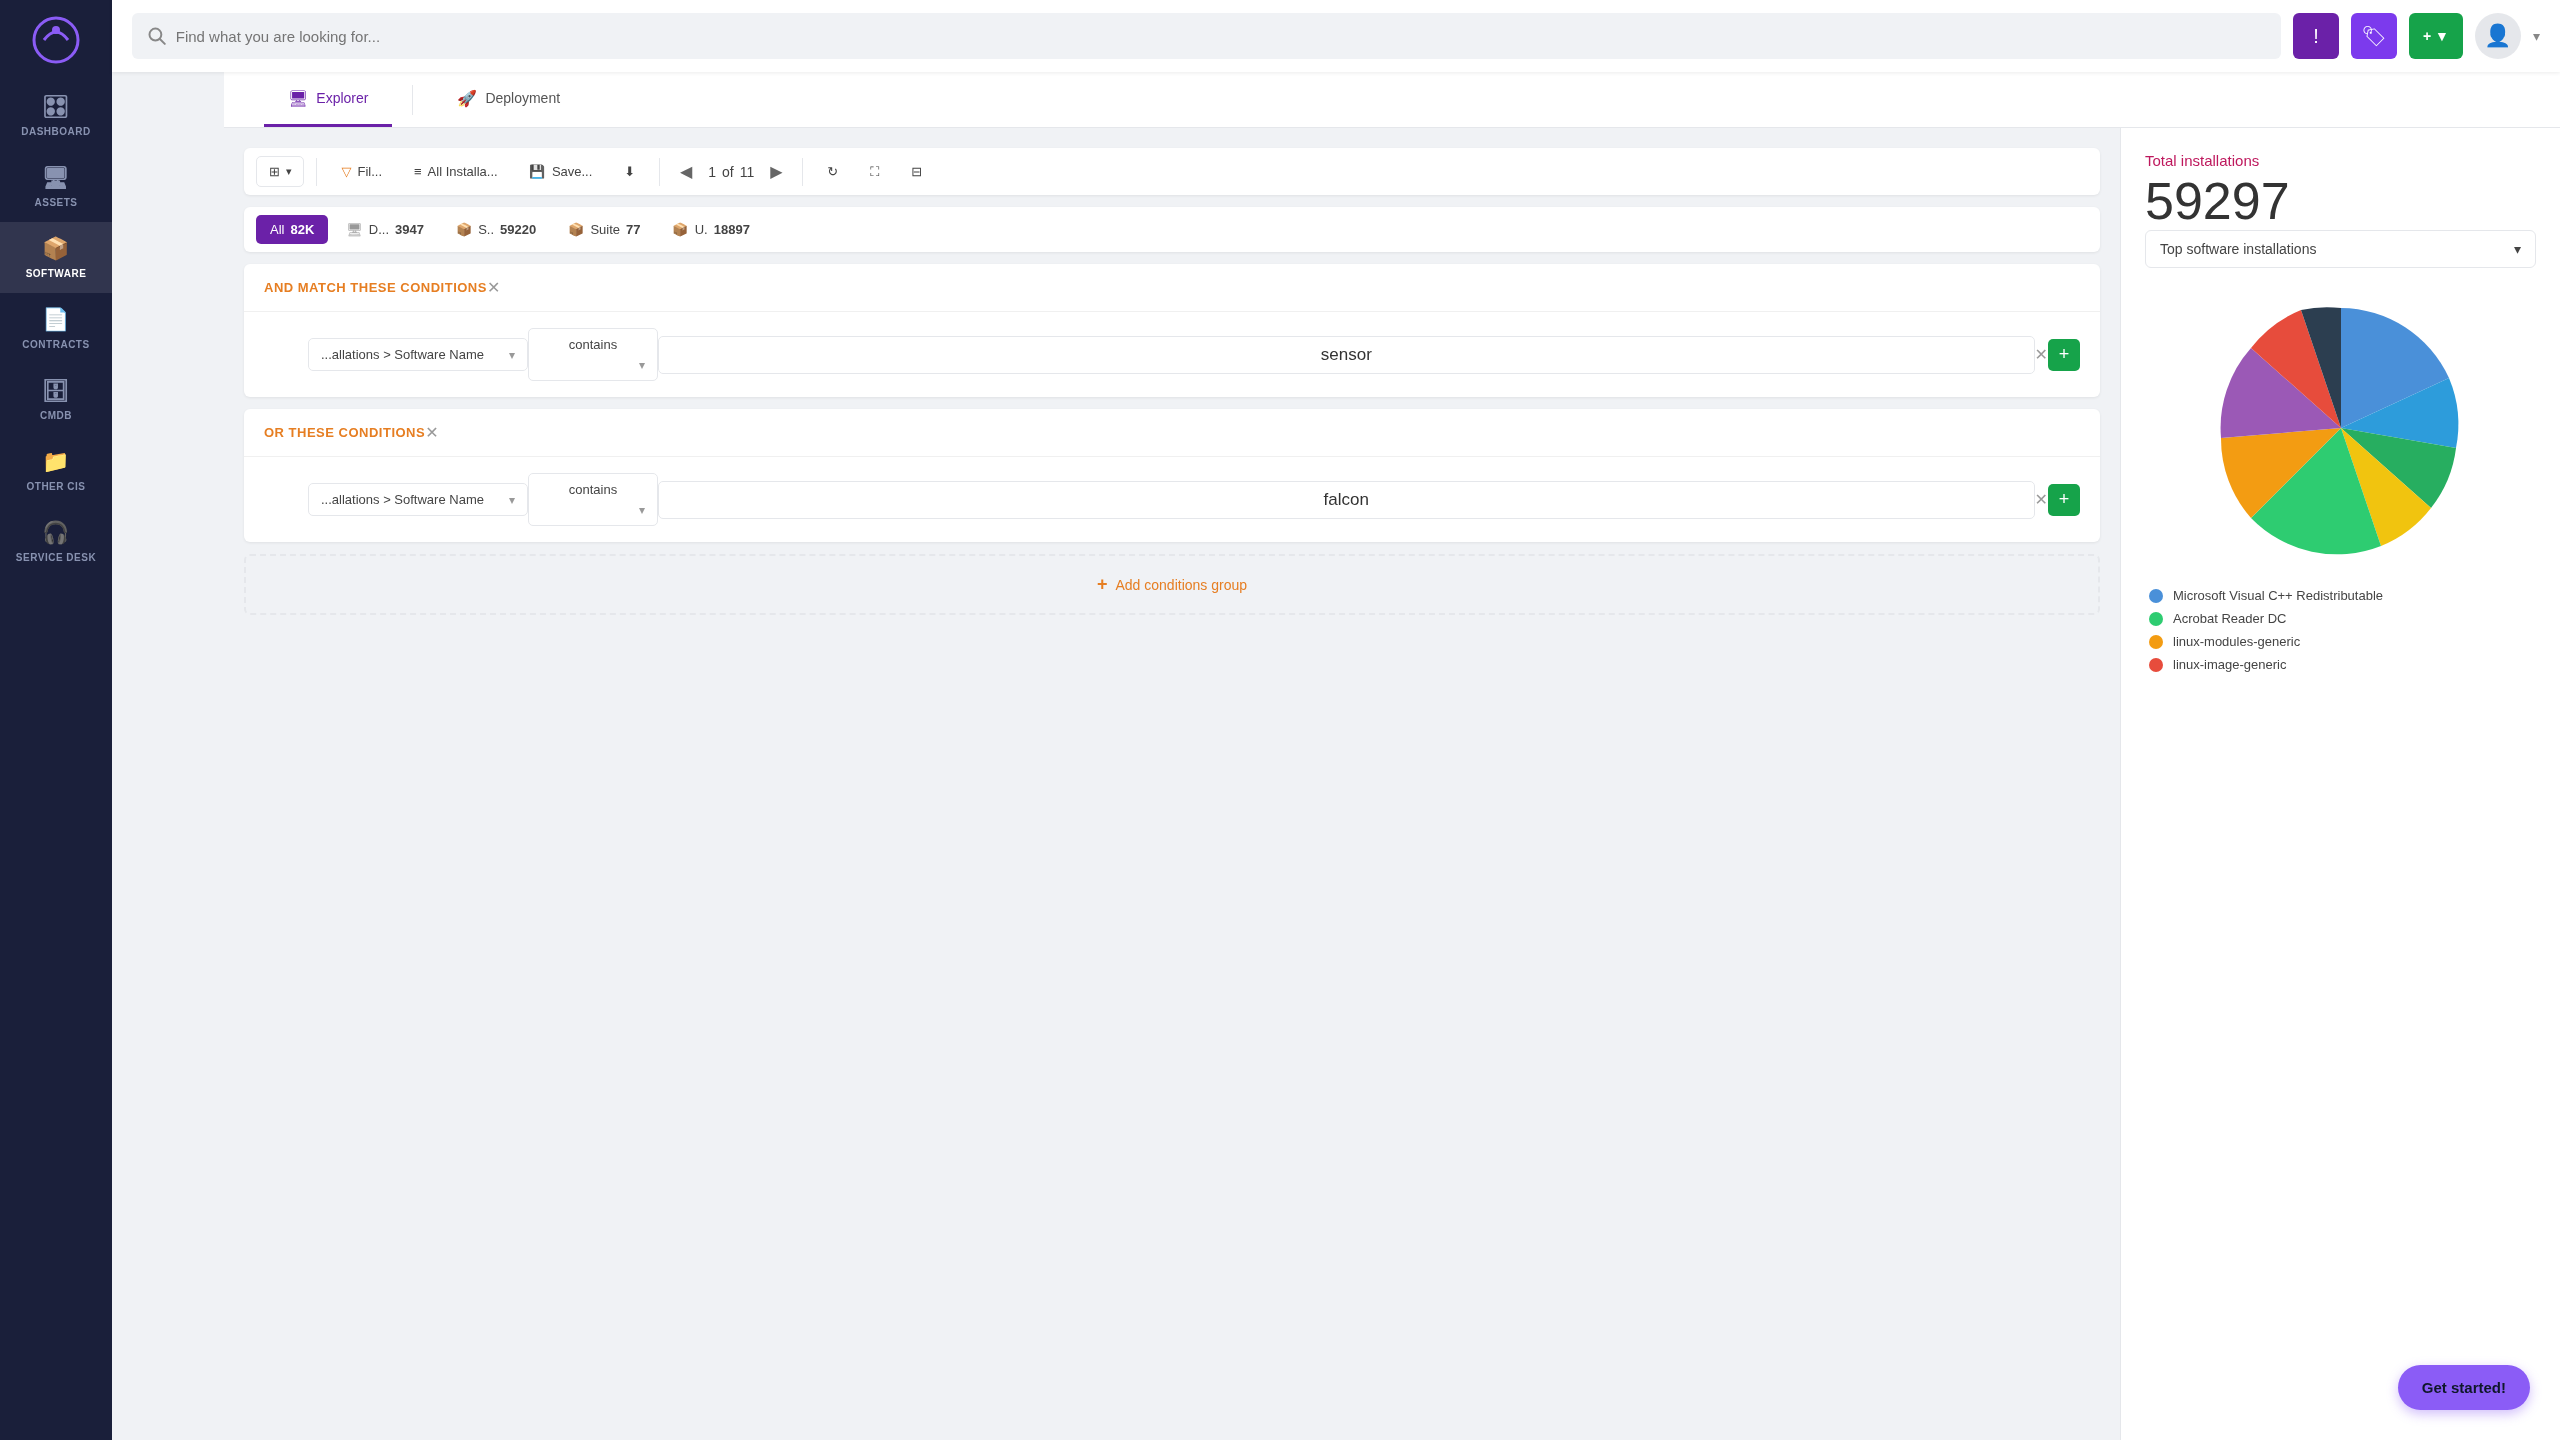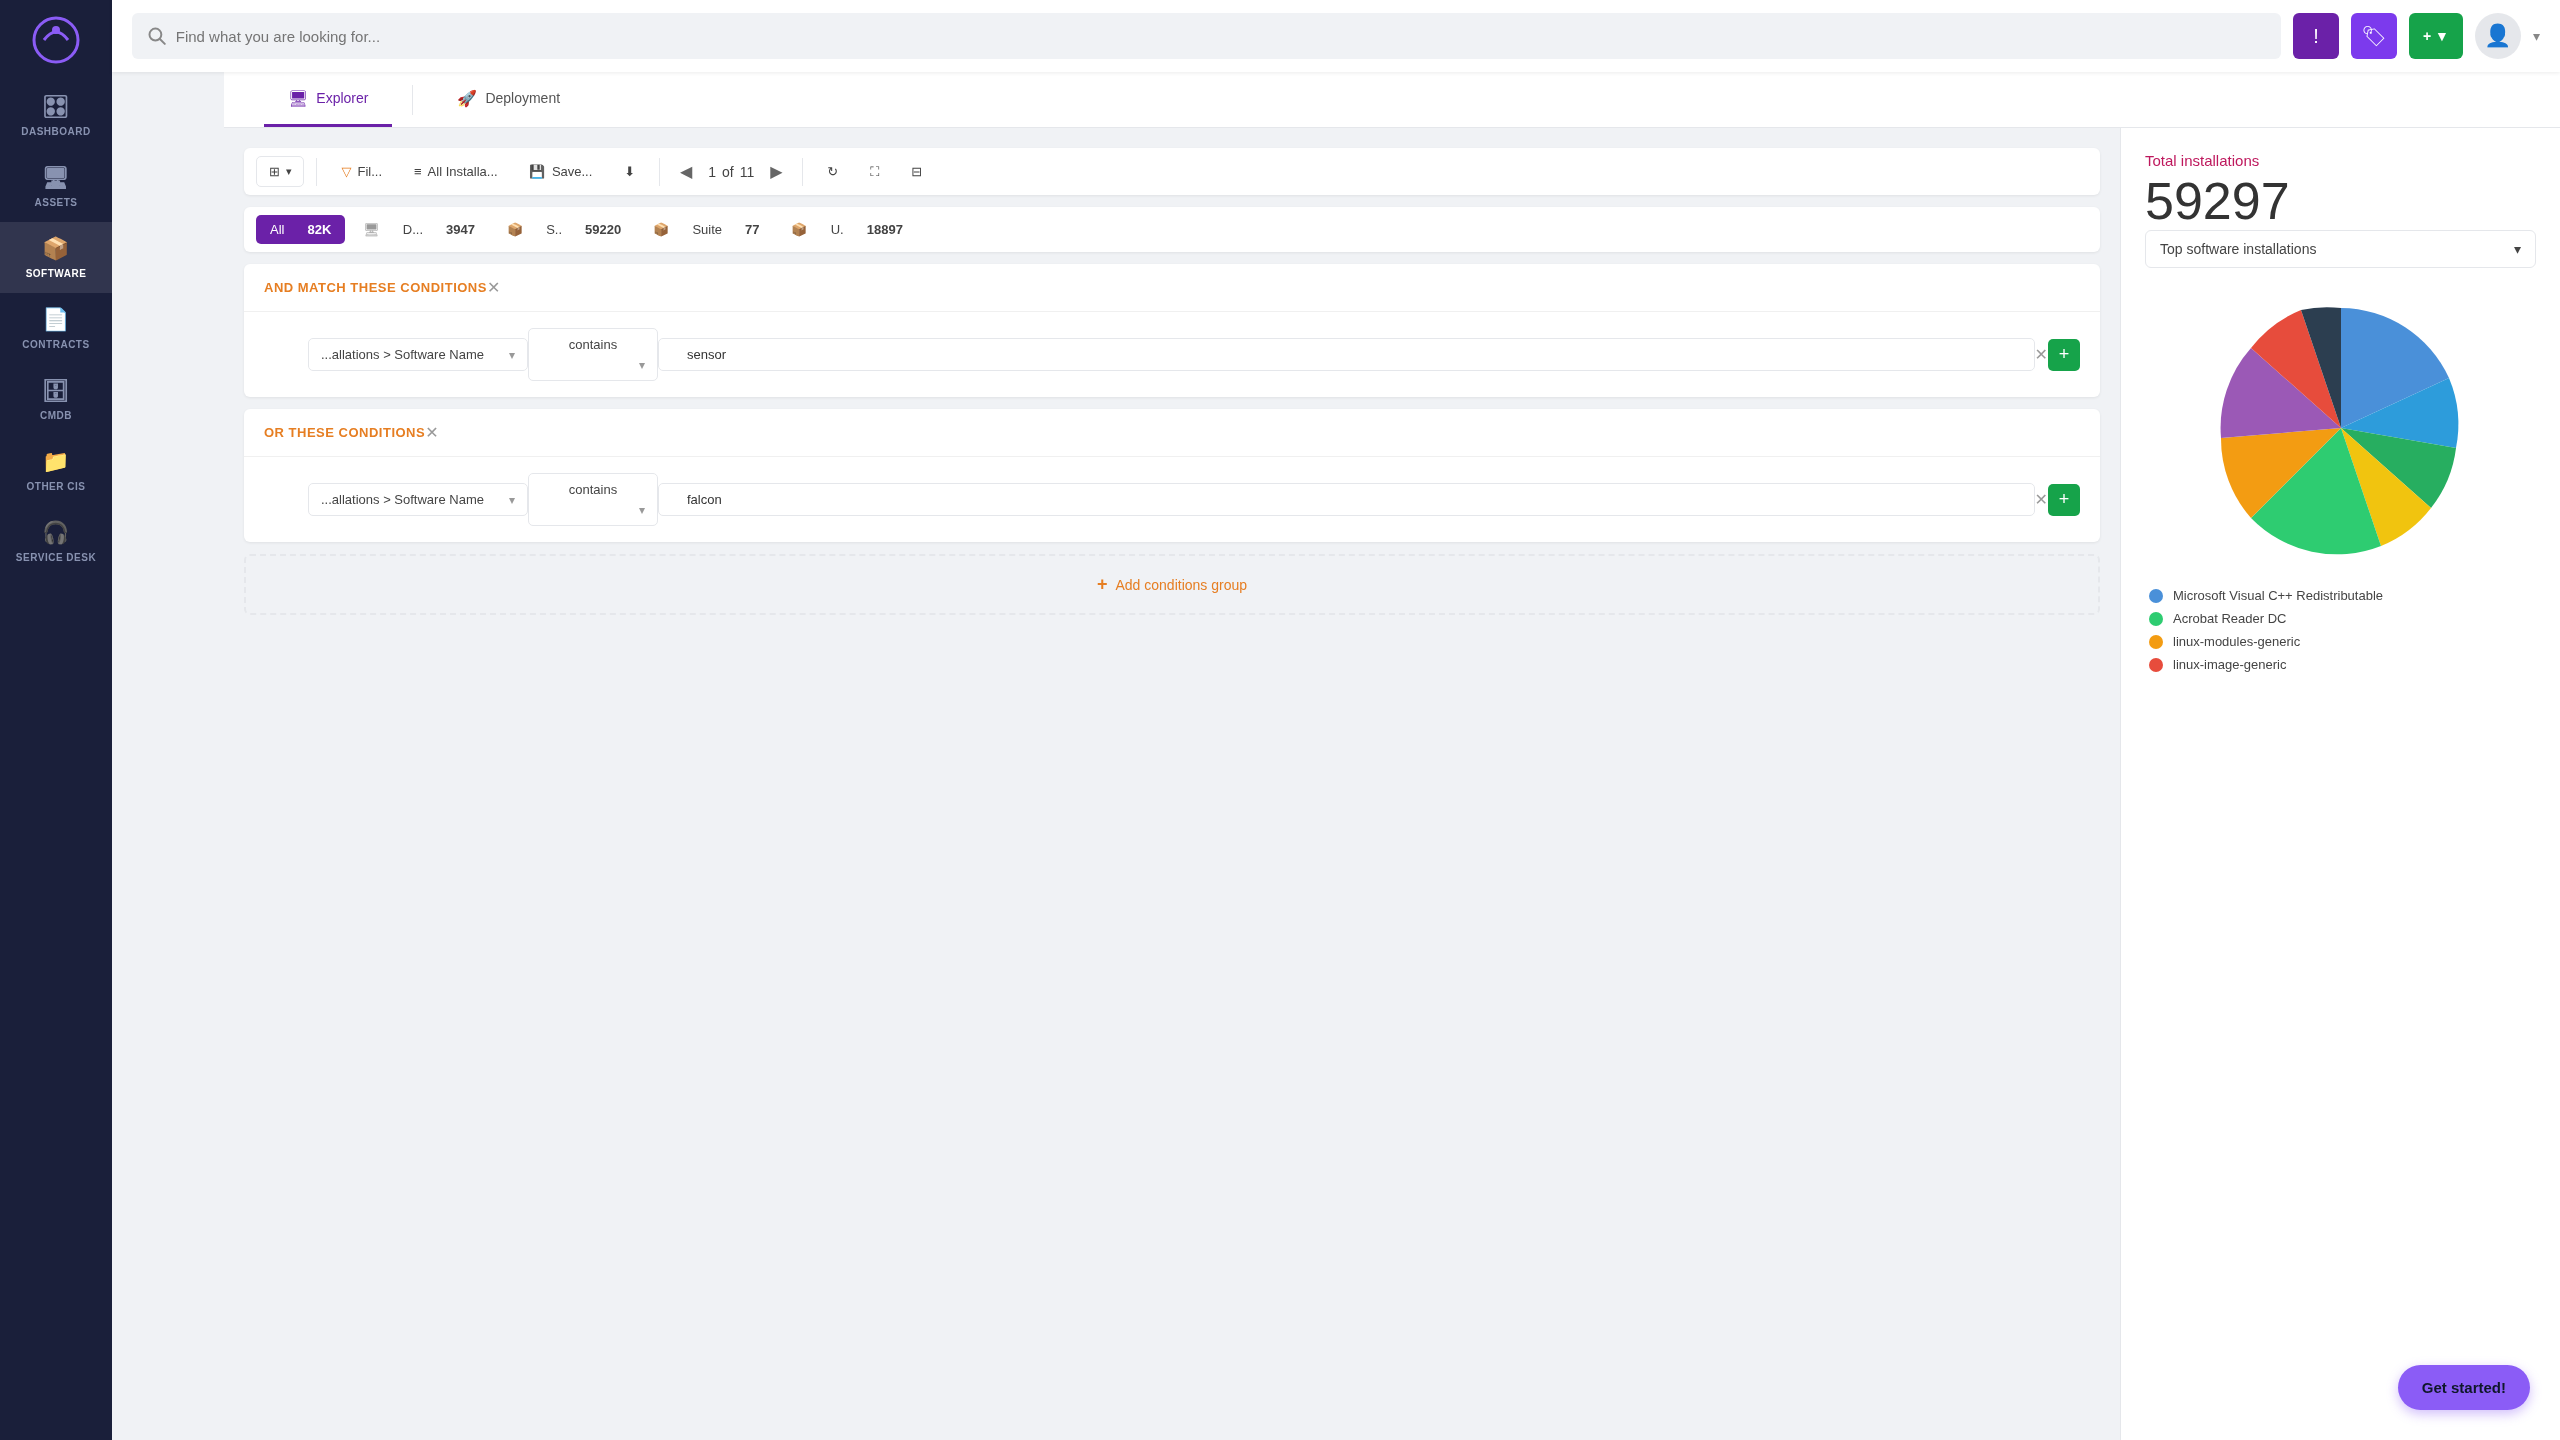--- a/index.html
+++ b/index.html
@@ -209,21 +209,21 @@
       border-radius: 6px;
       display: flex;
       align-items: center;
       padding: 8px 12px;
       gap: 4px;
       box-shadow: 0 1px 3px rgba(0,0,0,0.07);
     }
     .filter-tab {
       display: flex;
       align-items: center;
-      gap: 23px;
+      gap: 6px;
       padding: 7px 14px;
       border-radius: 5px;
       font-size: 13px;
       cursor: pointer;
       color: #444;
       border: none;
       background: transparent;
     }
     .filter-tab.active {
       background: #6b21a8;
@@ -286,23 +286,24 @@
     }
     .condition-select-small {
       min-width: 130px;
       flex-direction: column;
     }
     .condition-value-input {
       flex: 1;
       padding: 8px 28px;
       border: 1px solid #e5e7eb;
       border-radius: 5px;
-      font-size: 13px;
+      font-size: 17px;
       color: #333;
       outline: none;
+      text-align: center;
     }
     .condition-clear-btn {
       background: none;
       border: none;
       font-size: 16px;
       color: #999;
       cursor: pointer;
     }
     .condition-add-btn {
       background: #16a34a;

